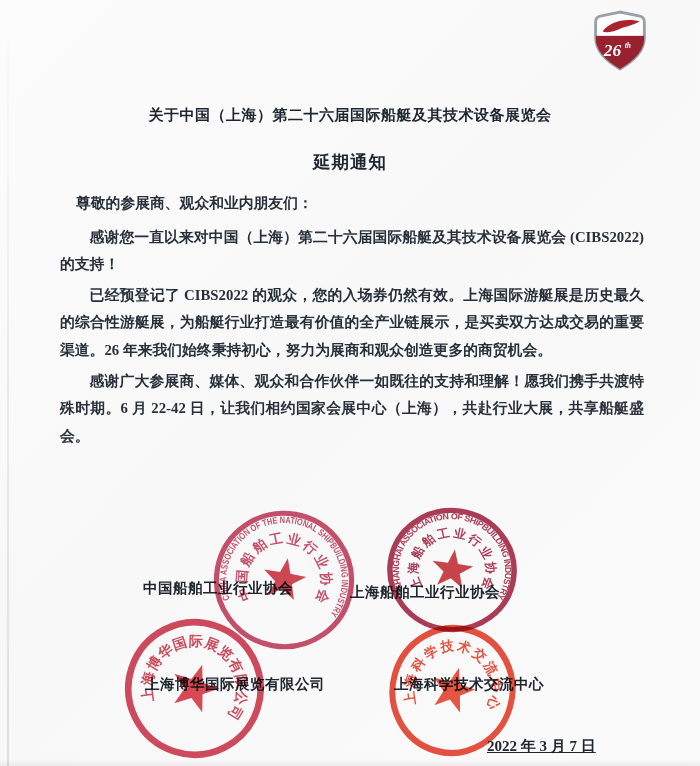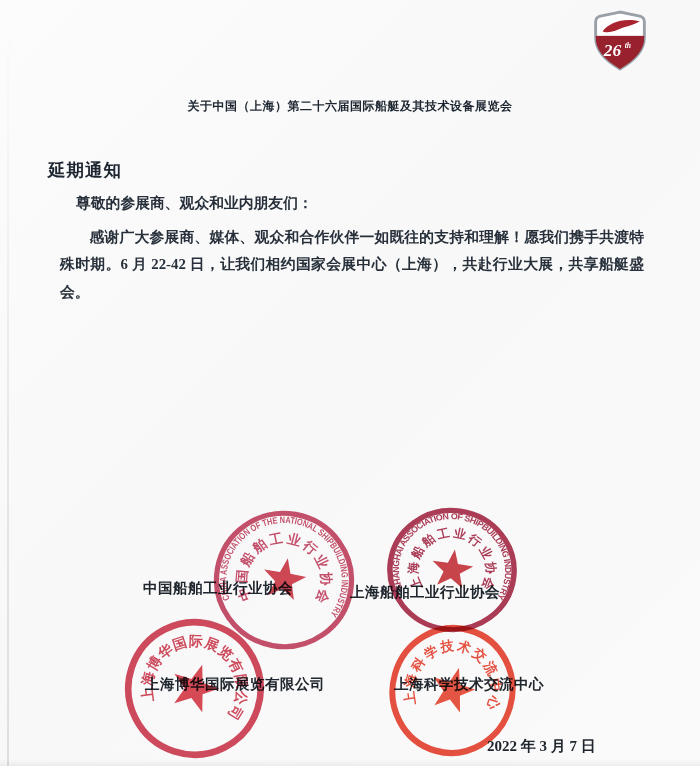--- a/index.html
+++ b/index.html
@@ -8,45 +8,45 @@
     background:linear-gradient(135deg,#fcfcfd 0%,#f8f8f9 45%,#fbfafa 100%);
     font-family:"Liberation Serif","DejaVu Serif",serif;
     color:#27303a;
   }
   .edge-left{position:absolute;left:7px;top:0;bottom:0;width:2px;
     background:linear-gradient(180deg,rgba(0,0,0,0) 0%,rgba(0,0,0,0.07) 55%,rgba(0,0,0,0.10) 100%);}
   .edge-bottom{position:absolute;left:0;right:0;bottom:0;height:7px;
     background:linear-gradient(180deg,rgba(0,0,0,0) 0%,rgba(0,0,0,0.05) 100%);}
   .logo{position:absolute;left:591px;top:10px;width:58px;height:61px;}
   .title{
-    position:absolute;left:40px;right:40px;top:98px;margin:0;
+    position:absolute;left:40px;right:40px;top:98px;margin:8px;
     font-family:"Liberation Sans","DejaVu Sans",sans-serif;
-    font-size:12px;font-weight:700;letter-spacing:.5px;
+    font-size:15px;font-weight:700;letter-spacing:.5px;
     text-align:center;color:#1d2630;
   }
   .subtitle{
-    position:absolute;left:40px;right:40px;top:150px;margin:8px;
+    position:absolute;left:40px;right:40px;top:150px;margin:0;
     font-family:"Liberation Sans","DejaVu Sans",sans-serif;
     font-size:17.5px;font-weight:700;letter-spacing:1px;
-    color:#1d2630;
+    text-align:center;color:#1d2630;
   }
   .body{
     position:absolute;left:60px;right:56px;top:190px;
     font-size:14.8px;line-height:27.6px;font-weight:600;
     text-align:justify;
   }
   .salutation{margin:0 0 6px 16px;font-weight:700;}
   .para{margin:3px 0 0 0;text-indent:2em;}
   .sign-label{
     position:absolute;font-size:14.5px;font-weight:700;color:#20262e;
     letter-spacing:.5px;white-space:nowrap;z-index:1;
   }
   .sign-date{
     position:absolute;left:487px;top:737px;font-size:15px;font-weight:700;
-    color:#20262e;white-space:nowrap;z-index:3;
+    color:#20262e;white-space:nowrap;z-index:3;text-decoration:underline;
   }
   .stamp{position:absolute;z-index:2;mix-blend-mode:multiply;opacity:.88;}
   .stamp text{font-weight:700;}
   .seal-en{font-family:"Liberation Sans","DejaVu Sans",sans-serif;font-weight:700;}
   .seal-cn{font-family:"Liberation Serif","DejaVu Serif",serif;font-weight:700;}
   #stamp1{left:209px;top:506px;width:150px;height:148px;transform:rotate(10deg);}
   #stamp2{left:383px;top:504px;width:138px;height:132px;transform:rotate(8deg);}
   #stamp3{left:121px;top:615px;width:147px;height:147px;transform:rotate(18deg);}
   #stamp4{left:386px;top:621px;width:133px;height:139px;transform:rotate(16deg);}
   .defs-holder{position:absolute;width:0;height:0;overflow:hidden;}
@@ -75,20 +75,22 @@
     <path d="M20 36 C32 20 58 12 84 19 C72 27 58 28 47 33 C36 38 25 39 20 36 Z" fill="#aa2430" clip-path="url(#shield-clip)"></path>
     <text x="22" y="79" font-size="30" font-style="italic" font-weight="700" font-family="Liberation Serif, DejaVu Serif, serif" fill="#ffffff">26</text>
     <text x="58" y="65" font-size="13" font-style="italic" font-weight="700" font-family="Liberation Serif, DejaVu Serif, serif" fill="#ffffff">th</text>
   </svg>
 
   <h1 class="title">关于中国（上海）第二十六届国际船艇及其技术设备展览会</h1>
   <h2 class="subtitle">延期通知</h2>
 
   <div class="body">
     <p class="salutation">尊敬的参展商、观众和业内朋友们：</p>
+    <p class="para">感谢您一直以来对中国（上海）第二十六届国际船艇及其技术设备展览会 (CIBS2022)的支持！</p>
+    <p class="para">已经预登记了 CIBS2022 的观众，您的入场券仍然有效。上海国际游艇展是历史最久的综合性游艇展，为船艇行业打造最有价值的全产业链展示，是买卖双方达成交易的重要渠道。26 年来我们始终秉持初心，努力为展商和观众创造更多的商贸机会。</p>
     <p class="para">感谢广大参展商、媒体、观众和合作伙伴一如既往的支持和理解！愿我们携手共渡特殊时期。6 月 22-42 日，让我们相约国家会展中心（上海），共赴行业大展，共享船艇盛会。</p>
   </div>
 
   <div class="sign-label" style="left:143px;top:579px">中国船舶工业行业协会</div>
   <div class="sign-label" style="left:350px;top:583px">上海船舶工业行业协会</div>
   <div class="sign-label" style="left:145px;top:675px">上海博华国际展览有限公司</div>
   <div class="sign-label" style="left:394px;top:675px">上海科学技术交流中心</div>
 
   <div class="sign-date">2022 年 3 月 7 日</div>
 

